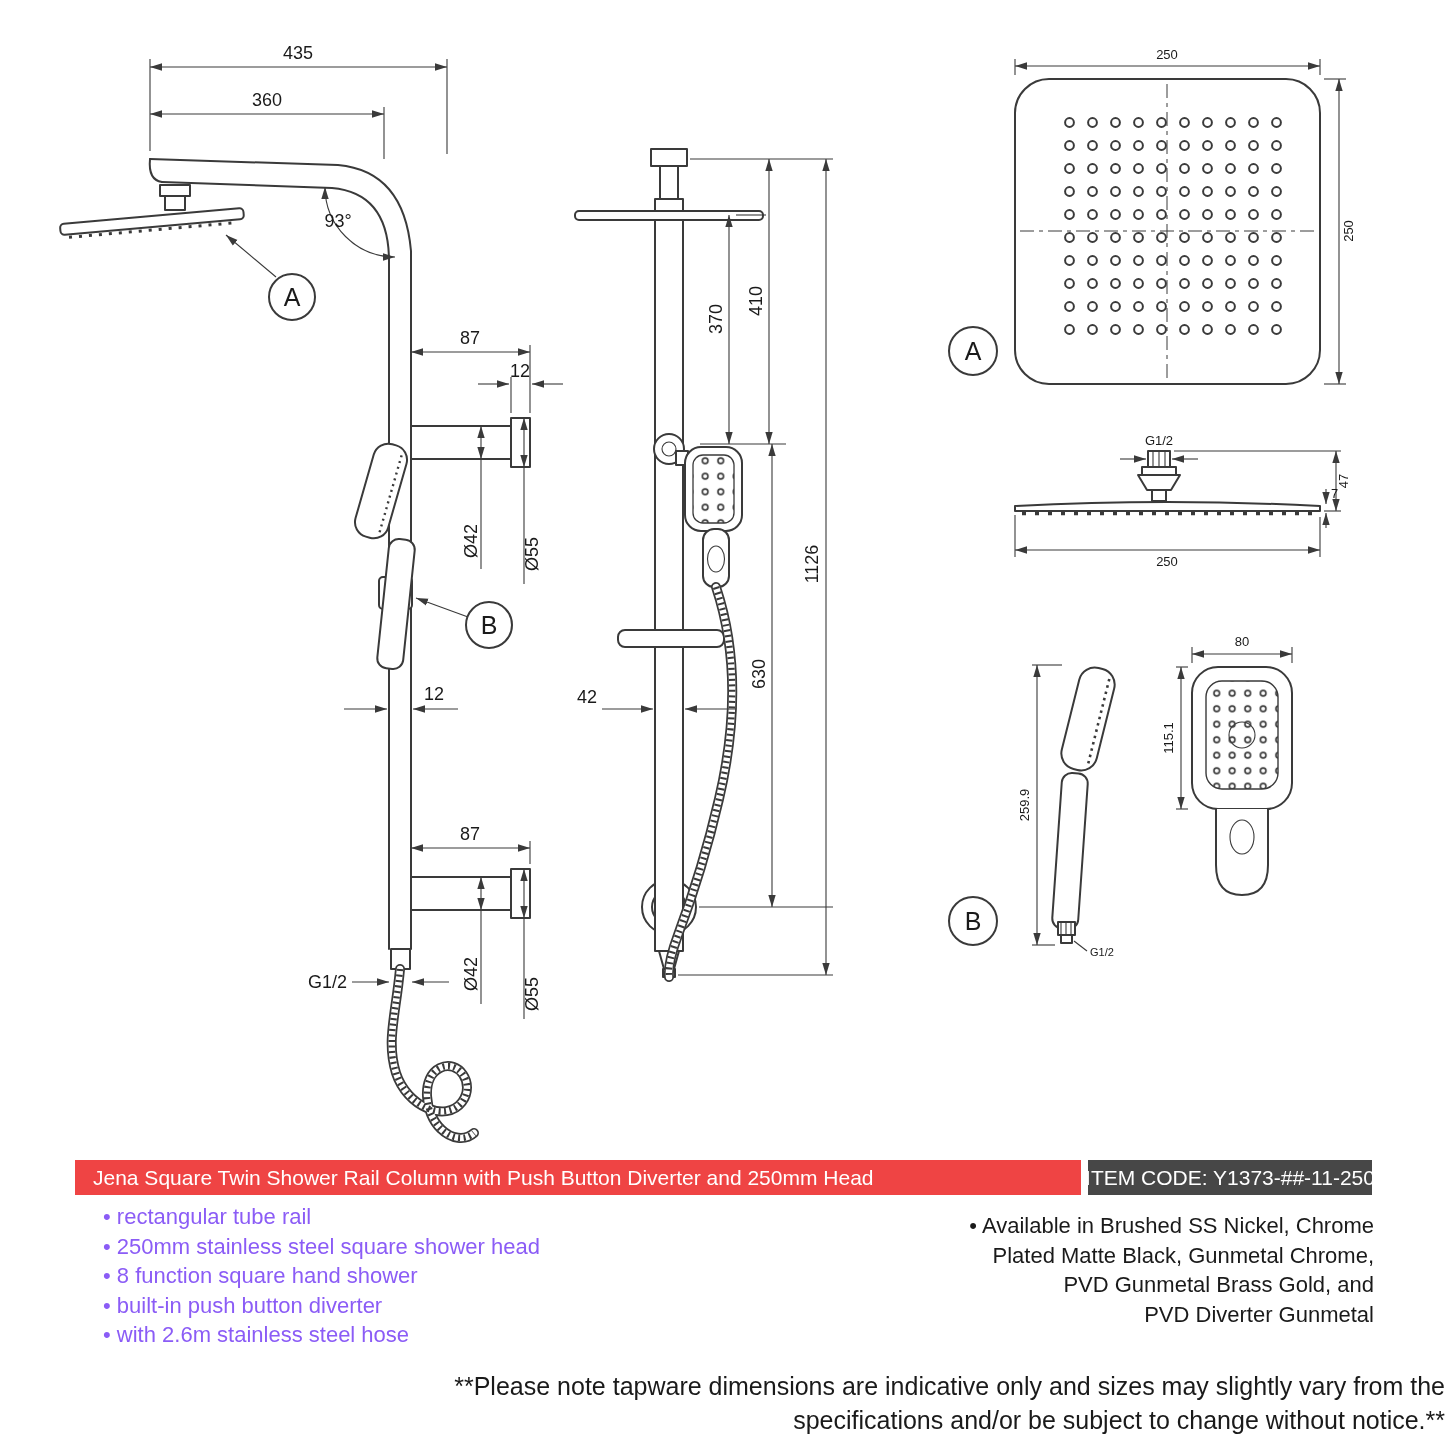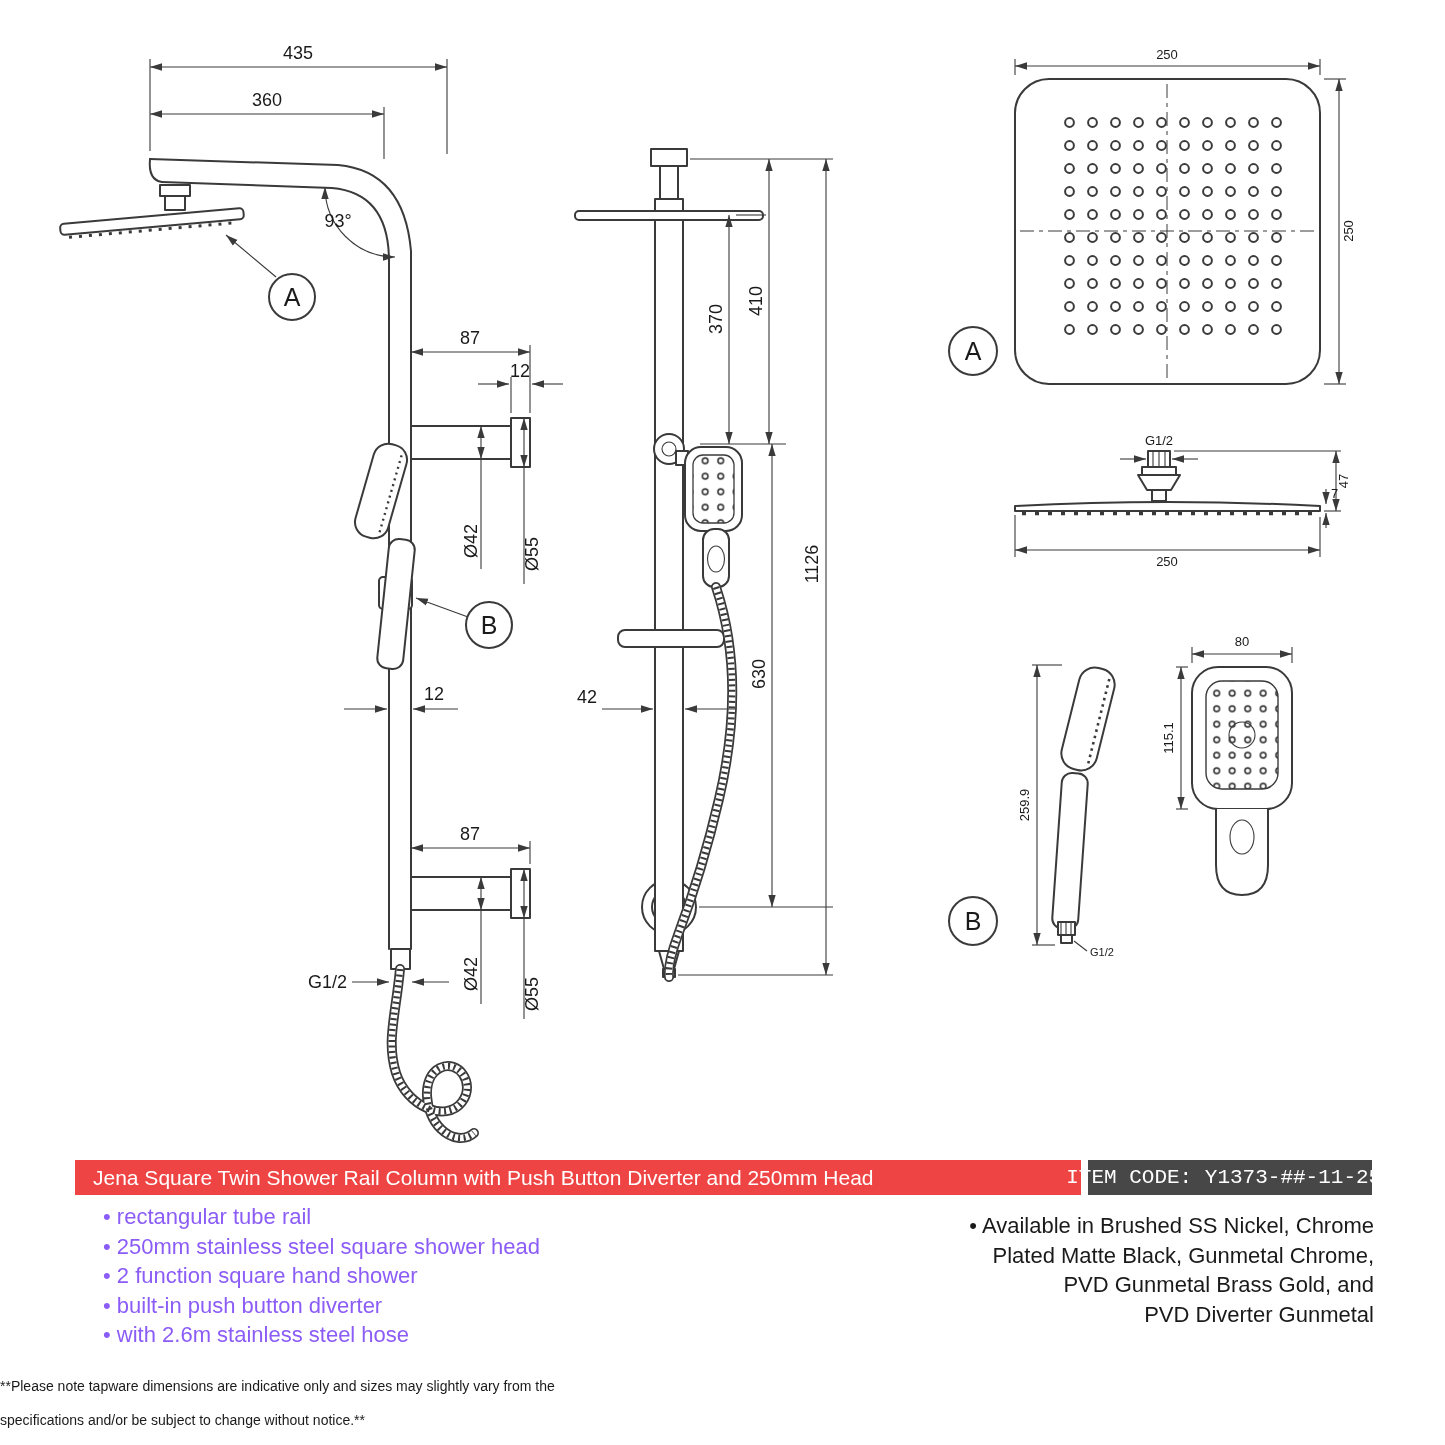--- a/index.html
+++ b/index.html
@@ -20,24 +20,24 @@
   text { font-family:"Liberation Sans",sans-serif; fill:#1a1a1a; }
   .d   { font-size:18px; }
   .ds  { font-size:13px; }
   .dxs { font-size:11px; }
   .call{ font-size:25px; }
 
   
   .titlebar { position:absolute; left:75px; top:1141px; width:1297px; height:35px; display:flex; }
   .bar-main { flex:1; background:#ef4444; color:#fff; font-size:21px; display:flex; align-items:center; padding-left:18px; white-space:nowrap; }
   .bar-gap  { width:7px; background:#fff; }
-  .bar-code { width:284px; background:#474747; color:#fff; font-size:21px; display:flex; align-items:center; justify-content:center; white-space:nowrap;font-family:Liberation Mono, monospace; }
+  .bar-code { width:284px; background:#474747; color:#fff; font-size:21px; display:flex; align-items:center; justify-content:center; white-space:nowrap; }
   .features { position:absolute; left:103px; top:1183px; font-size:22px; line-height:29.5px; color:#8b5cf6; }
   .availability { position:absolute; left:872px; top:1192px; width:502px; text-align:right; font-size:22px; line-height:29.5px; color:#1a1a1a; }
-  .footnote { position:absolute; left:0; top:1350px; width:1445px; text-align:left; font-size:14px; line-height:34px; color:#1a1a1a; }
+  .footnote { position:absolute; left:0; top:1350px; width:1445px; text-align:right; font-size:25px; line-height:34px; color:#1a1a1a; }
 </style>
 </head>
 <body>
 
 <div class="page">
 
   <svg class="drawing" width="1445" height="1135" viewBox="0 0 1445 1135">
     <defs>
       <marker id="ae" markerWidth="13" markerHeight="9" refX="12" refY="4.5" orient="auto" markerUnits="userSpaceOnUse">
           <path d="M0,0.8 L12,4.5 L0,8.2 Z" fill="#3a3a3a"></path>
@@ -289,21 +289,21 @@
 
   <div class="titlebar">
     <div class="bar-main">Jena Square Twin Shower Rail Column with Push Button Diverter and 250mm Head</div>
     <div class="bar-gap"></div>
     <div class="bar-code">ITEM CODE: Y1373-##-11-250</div>
   </div>
 
   <div class="features">
     <div>• rectangular tube rail</div>
     <div>• 250mm stainless steel square shower head</div>
-    <div>• 2 function square hand shower</div>
+    <div>• 8 function square hand shower</div>
     <div>• built-in push button diverter</div>
     <div>• with 2.6m stainless steel hose</div>
   </div>
 
   <div class="availability">
     <div>• Available in Brushed SS Nickel, Chrome</div>
     <div>Plated Matte Black, Gunmetal Chrome,</div>
     <div>PVD Gunmetal Brass Gold, and</div>
     <div>PVD Diverter Gunmetal</div>
   </div>

